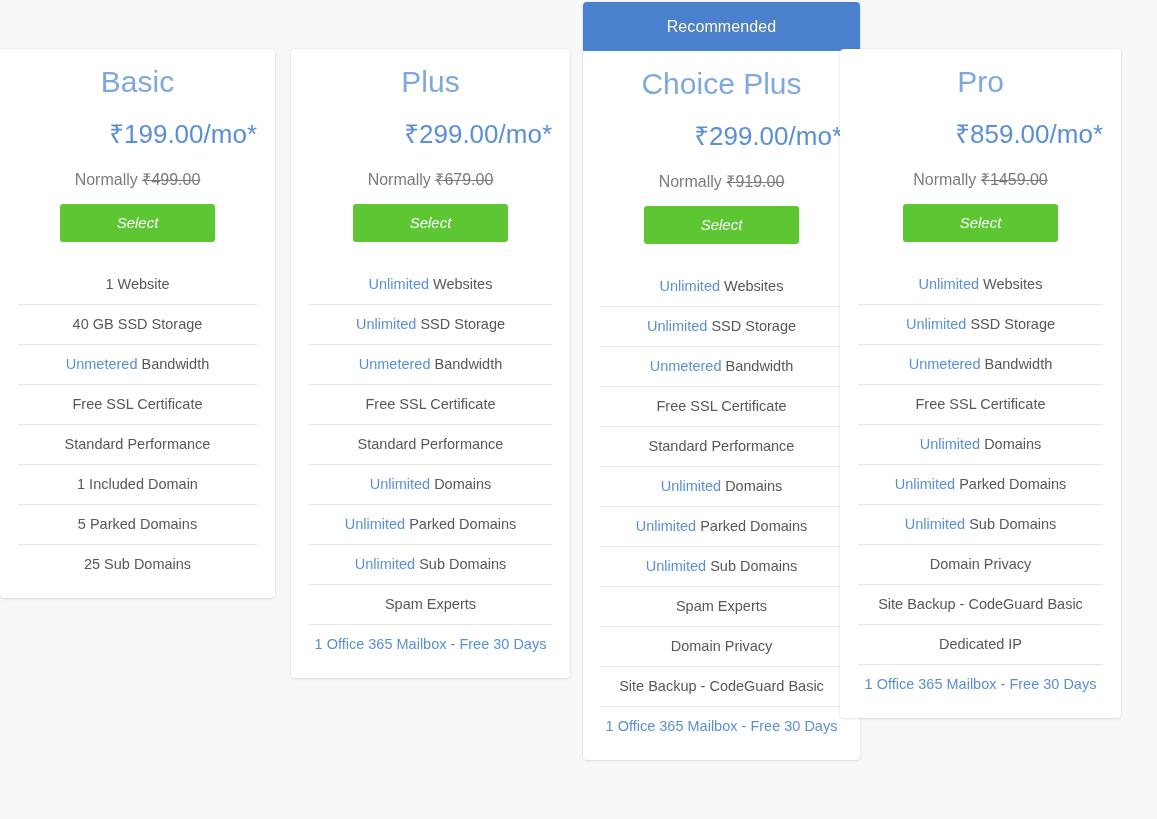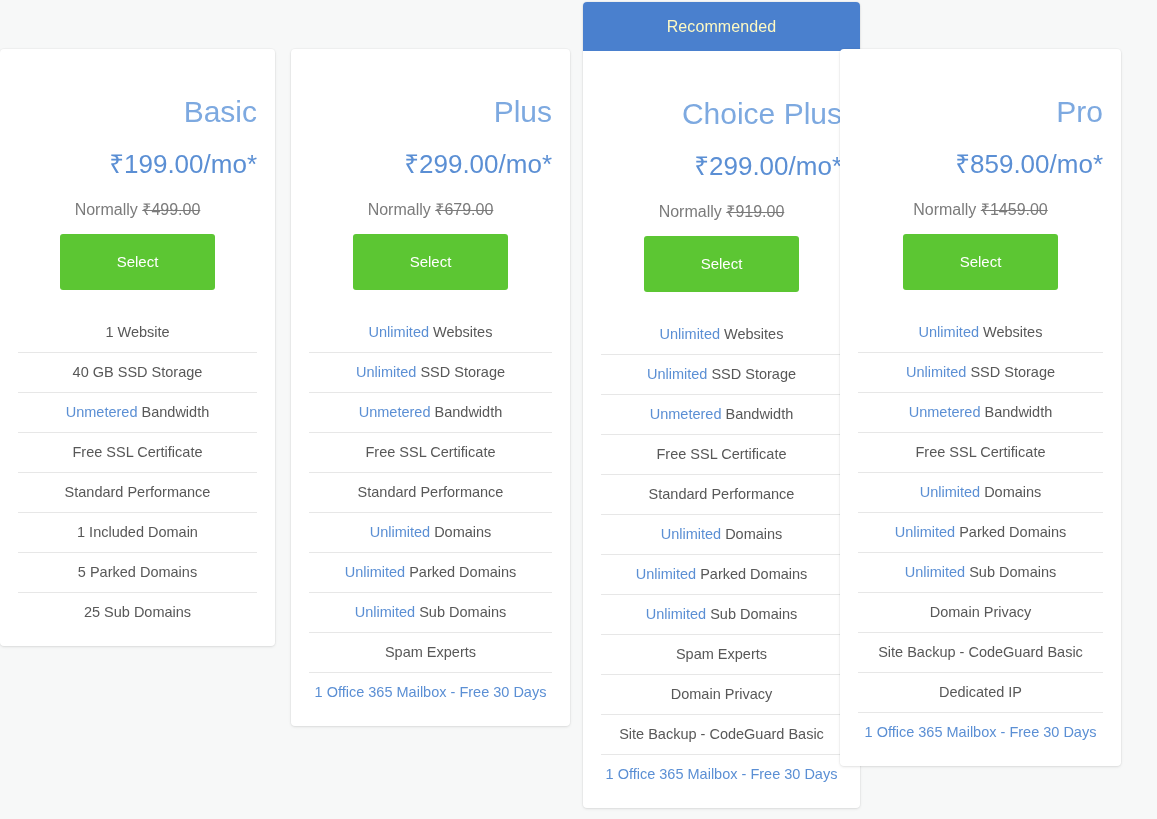--- a/index.html
+++ b/index.html
@@ -29,25 +29,25 @@
     display: flex;
     align-items: center;
     justify-content: center;
     letter-spacing: .1px;
     flex: 0 0 auto;
   }
 
   .card-body { padding: 0 18px 14px; flex: 1 1 auto; }
 
   .plan-title {
-    text-align: right;
+    text-align: center;
     color: #7da9e0;
     font-size: 30px;
     font-weight: 400;
-    margin-top: 46px;
+    margin-top: 16px;
     line-height: 1.1;
   }
   .plan-price {
     text-align: right;
     color: #5b8fd4;
     font-size: 26px;
     font-weight: 400;
     margin-top: 22px;
     line-height: 1.1;
   }
@@ -61,24 +61,25 @@
 
   .select-wrap { display: flex; justify-content: center; margin-top: 14px; }
   .select-btn {
     background: #5cc633;
     color: #ffffff;
     border: none;
     border-radius: 3px;
     font-size: 15px;
     font-family: "Liberation Sans", sans-serif;
     width: 155px;
-    height: 56px;
+    height: 38px;
     cursor: pointer;
     line-height: 38px;
     padding: 0;
+    font-style: italic;
   }
 
   .features { margin-top: 22px; list-style: none; }
   .features li {
     border-top: 1px solid #e7e7e7;
     height: 40px;
     display: flex;
     align-items: center;
     justify-content: center;
     font-size: 14.5px;

